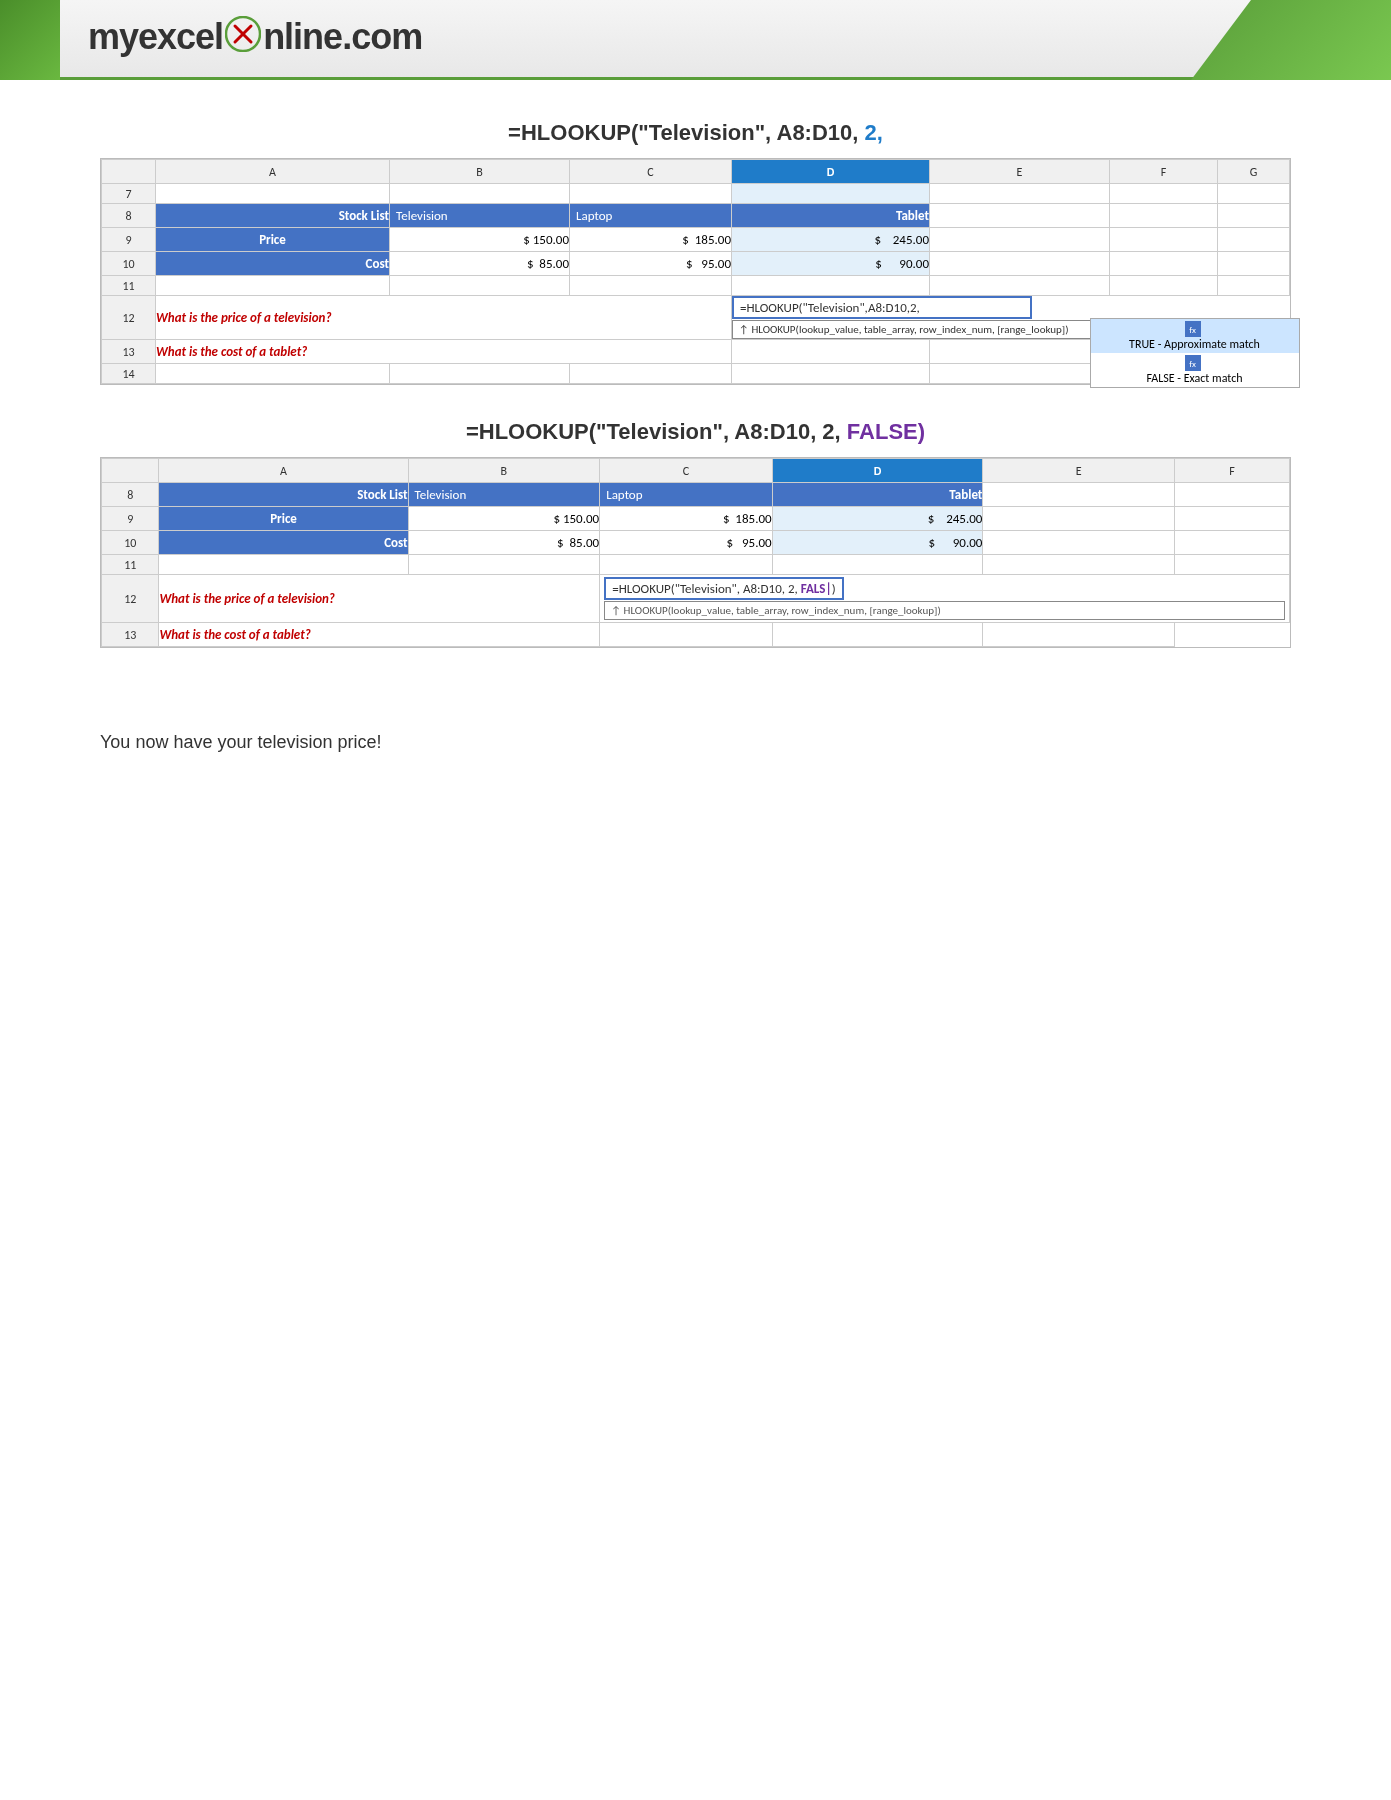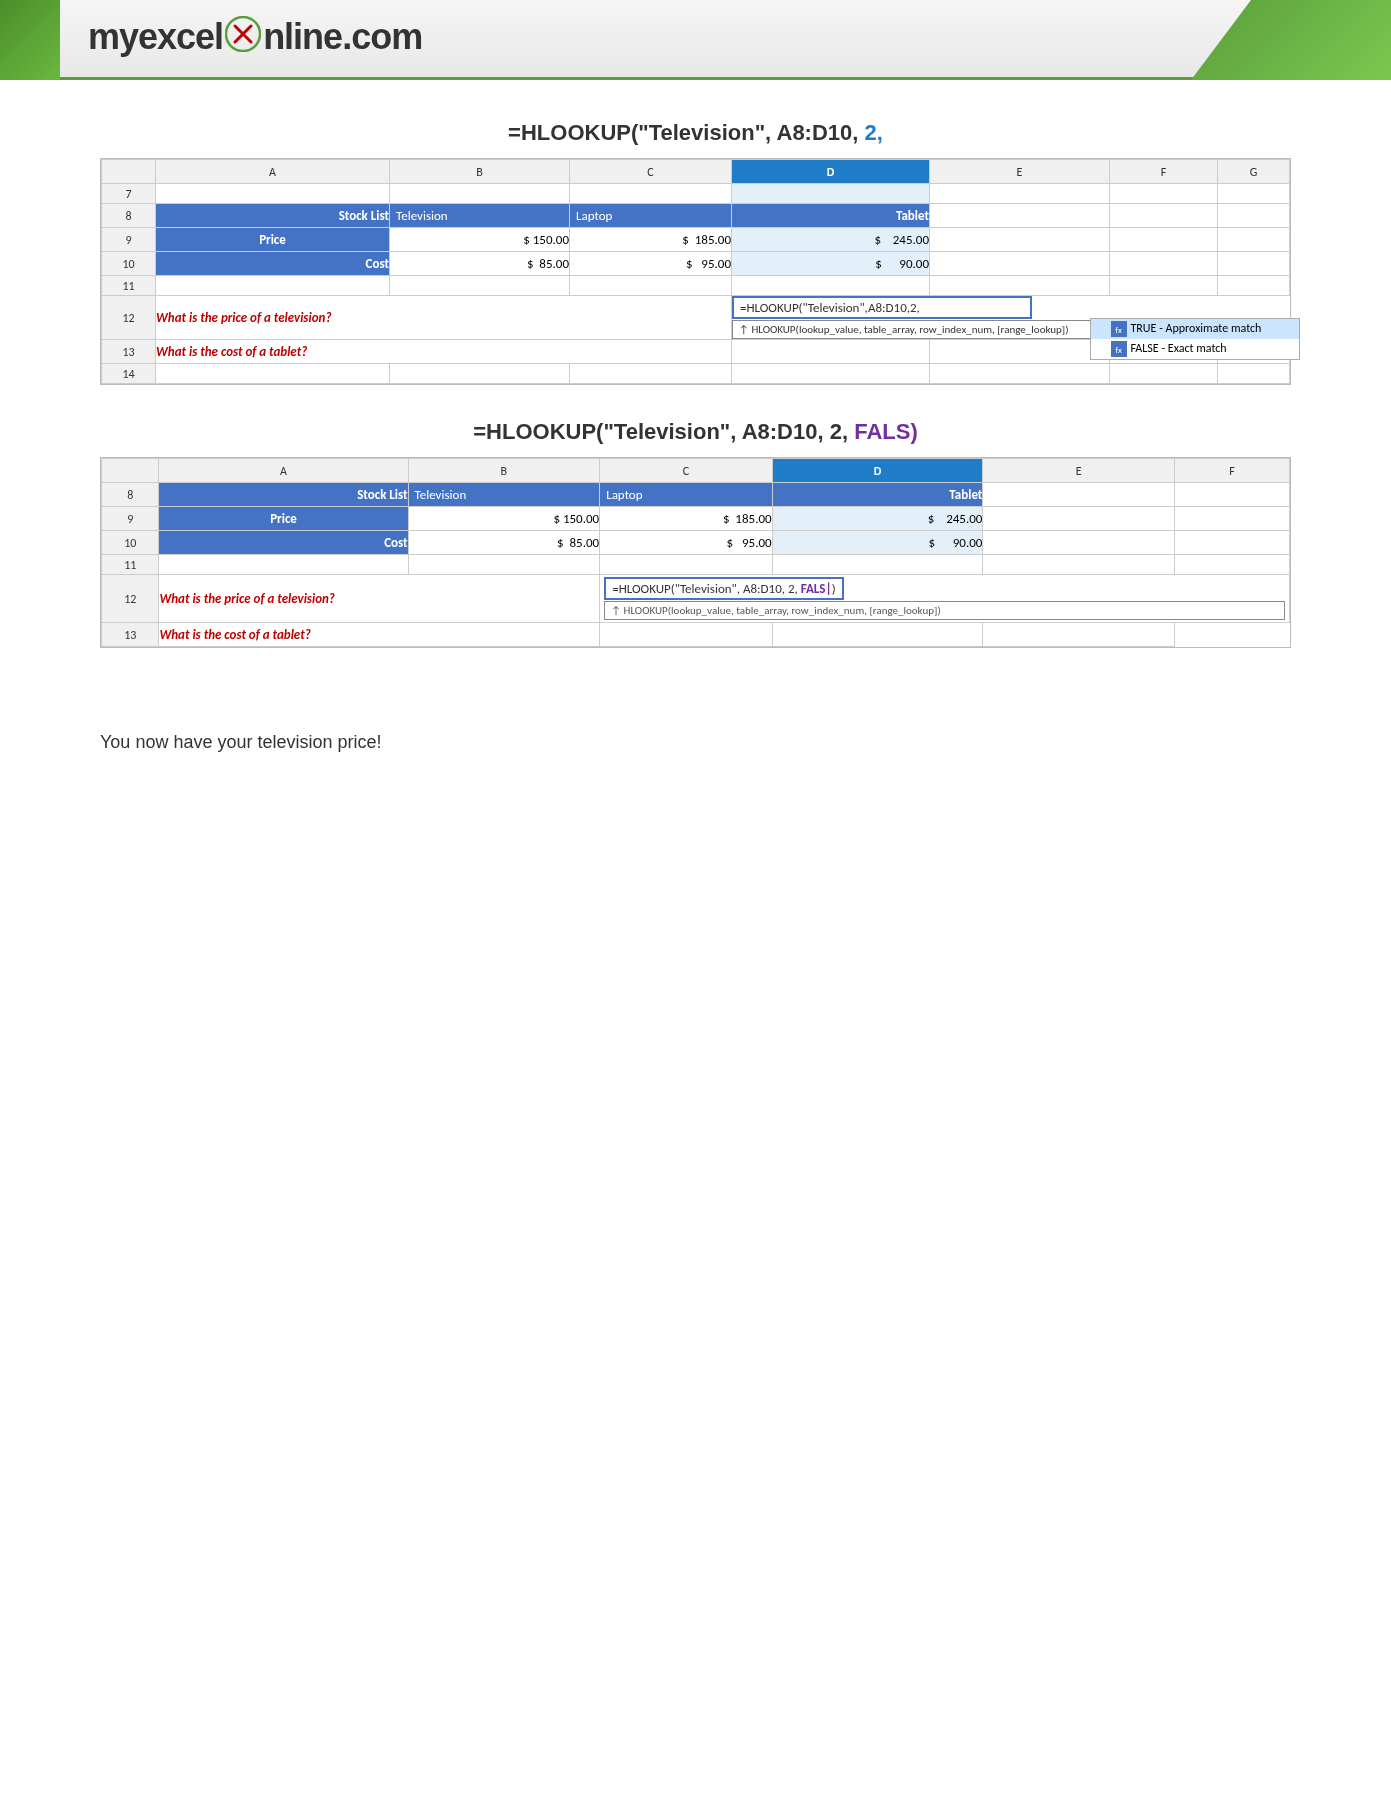--- a/index.html
+++ b/index.html
@@ -182,22 +182,24 @@
       right: -10px;
       top: 22px;
       background: #fff;
       border: 1px solid #aaa;
       width: 210px;
       z-index: 10;
       font-size: 12px;
     }
     .tooltip-option {
       display: flex;
+      align-items: center;
       padding: 2px 20px;
       cursor: pointer;
+      flex-direction: column;
     }
     .tooltip-option.selected {
       background: #cce5ff;
     }
     .tooltip-icon {
       width: 16px;
       height: 16px;
       background: #4472c4;
       color: #fff;
       font-size: 9px;
@@ -429,21 +431,21 @@
           <td></td>
         </tr>
       </tbody>
     </table>
   </div>
 
   
 
   
   <div class="formula-heading2">
-    <span>=HLOOKUP("Television", A8:D10, 2, </span><span class="highlight-purple2">FALS)</span>
+    <span>=HLOOKUP("Television", A8:D10, 2, </span><span class="highlight-purple2">FALSE)</span>
   </div>
 
   
   <div class="excel-wrapper">
     <table class="excel-table">
       <colgroup>
         <col class="col-row">
         <col class="col-A2">
         <col class="col-B2">
         <col class="col-C2">

